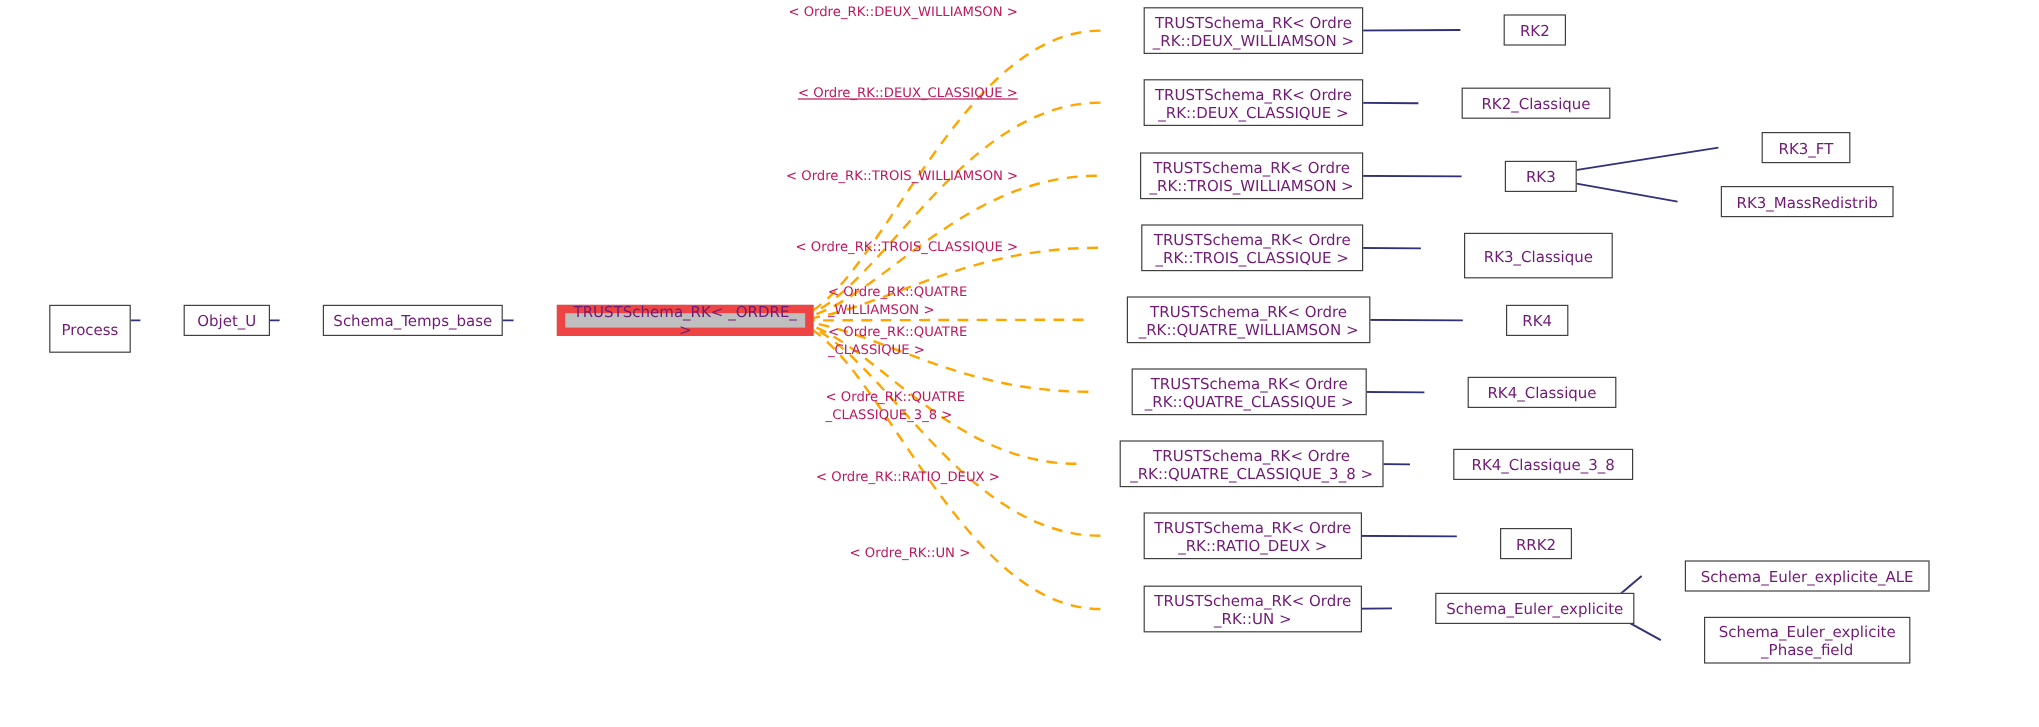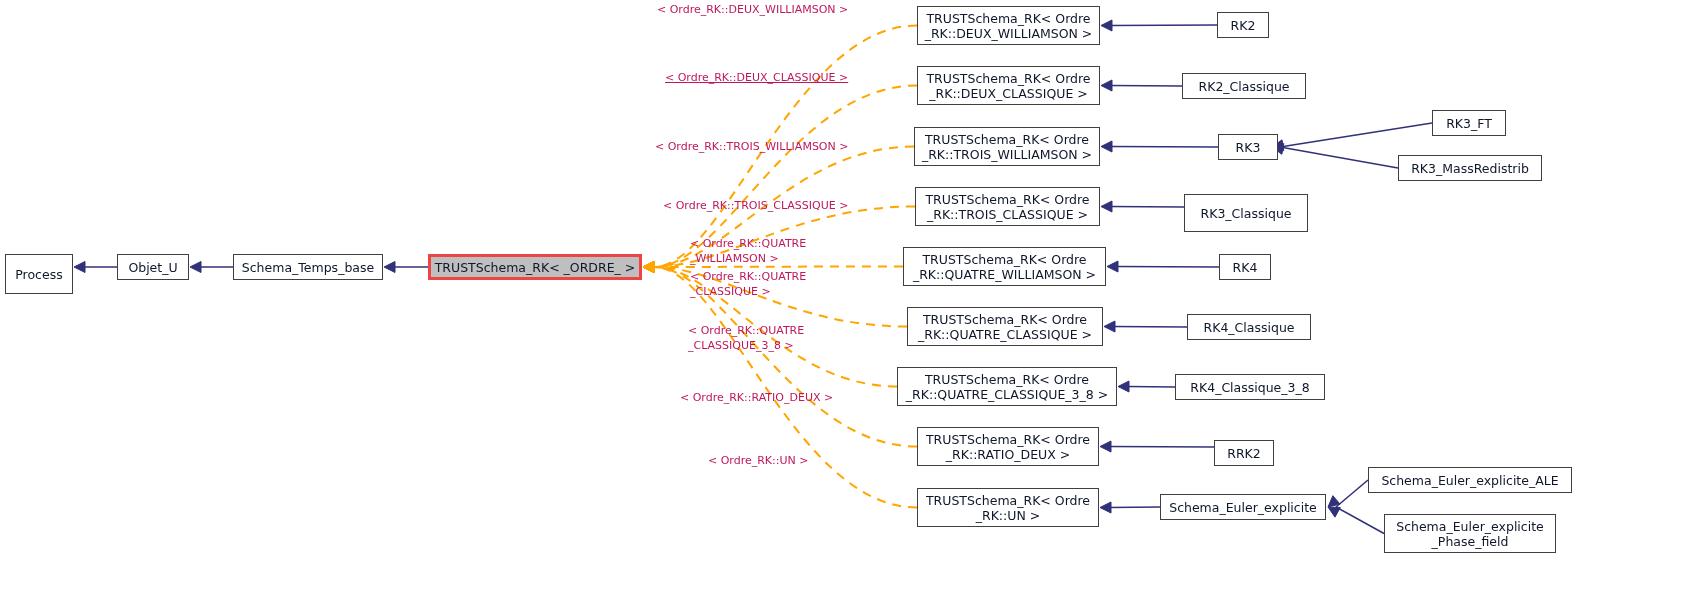--- a/index.html
+++ b/index.html
@@ -26,27 +26,28 @@
     position: absolute;
     box-sizing: border-box;
     background: #ffffff;
     border: 1px solid #404040;
     display: flex;
     align-items: center;
     justify-content: center;
     text-align: center;
     font-size: 12.5px;
     line-height: 15px;
-    color: #0f172a;
+    color: #701a75;
     white-space: pre-line;
     letter-spacing: 0px;
+    margin-left: 36px;
   }
   .node.current {
     background: #bfbfbf;
-    border: 3px solid #ef4444;
+    border: 7px solid #ef4444;
   }
   .edge-label {
     position: absolute;
     font-size: 11px;
     line-height: 15px;
     color: #be185d;
     white-space: pre-line;
     background: transparent;
   }
 </style>

